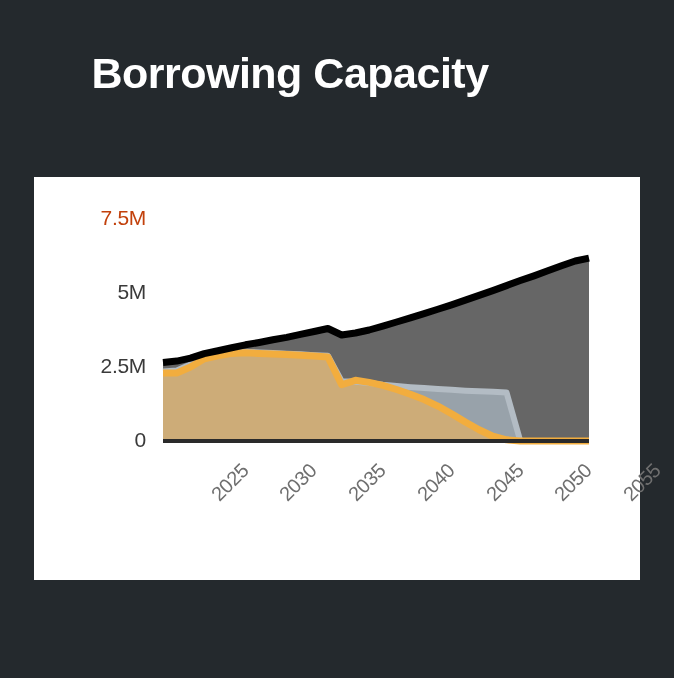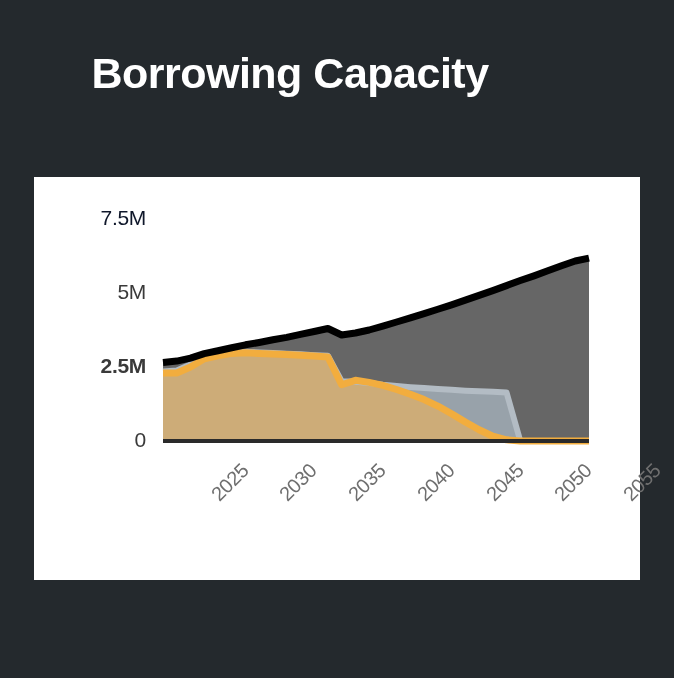--- a/index.html
+++ b/index.html
@@ -75,23 +75,23 @@
     <g>
       <path id="line-mid" fill="none" stroke-width="6" stroke-linejoin="round" stroke-linecap="butt" d="M129.00 194.44 L142.74 193.55 L156.48 187.63 L170.23 181.12 L183.97 178.16 L197.71 175.79 L211.45 174.90 L225.19 175.50 L238.94 176.09 L252.68 176.68 L266.42 177.27 L280.16 178.16 L293.90 178.75 L307.65 204.21 L321.39 204.80 L335.13 205.98 L348.87 207.76 L362.61 208.94 L376.35 210.13 L390.10 211.02 L403.84 211.90 L417.58 212.79 L431.32 213.68 L445.06 214.27 L458.81 214.86 L472.55 215.46 L486.29 264.00 L500.03 264.00 L513.77 264.00 L527.52 264.00 L541.26 264.00 L555.00 264.00" stroke="#b3bcc4"></path>
       <path id="line-base" fill="none" stroke-width="7" stroke-linejoin="round" stroke-linecap="butt" d="M129.00 195.92 L142.74 195.92 L156.48 190.00 L170.23 181.71 L183.97 178.75 L197.71 176.38 L211.45 175.79 L225.19 176.38 L238.94 176.98 L252.68 177.57 L266.42 178.16 L280.16 179.05 L293.90 179.94 L307.65 207.76 L321.39 203.32 L335.13 205.39 L348.87 208.35 L362.61 212.50 L376.35 217.23 L390.10 222.56 L403.84 229.07 L417.58 236.77 L431.32 245.06 L445.06 252.75 L458.81 259.26 L472.55 262.82 L486.29 264.00 L500.03 264.00 L513.77 264.00 L527.52 264.00 L541.26 264.00 L555.00 264.00" stroke="#f2ad3e"></path>
       <path id="line-total" fill="none" stroke-width="7" stroke-linejoin="round" stroke-linecap="butt" d="M129.00 185.56 L142.74 184.08 L156.48 181.12 L170.23 176.68 L183.97 173.72 L197.71 170.76 L211.45 167.80 L225.19 165.43 L238.94 162.77 L252.68 160.40 L266.42 157.44 L280.16 154.48 L293.90 151.52 L307.65 158.03 L321.39 155.96 L335.13 153.00 L348.87 149.15 L362.61 145.01 L376.35 140.86 L390.10 136.72 L403.84 132.28 L417.58 127.84 L431.32 123.10 L445.06 118.37 L458.81 113.63 L472.55 108.60 L486.29 103.57 L500.03 98.83 L513.77 93.80 L527.52 88.77 L541.26 84.03 L555.00 81.07" stroke="#000000"></path>
     </g>
     <line id="axis-baseline" x1="129" y1="264" x2="555" y2="264" stroke-width="4" stroke="#2a2a2a"></line>
   </svg>
 
   <div id="y-labels">
       <div class="y-tick-label" style="right: 494px; top: 251px; color: rgb(58, 58, 58);">0</div>
-      <div class="y-tick-label" style="right: 494px; top: 177px; color: rgb(58, 58, 58); font-weight: bold;">2.5M</div>
+      <div class="y-tick-label" style="right: 494px; top: 177px; color: rgb(58, 58, 58);">2.5M</div>
       <div class="y-tick-label" style="right: 494px; top: 103px; color: rgb(58, 58, 58); margin-left: 28px;">5M</div>
-      <div class="y-tick-label" style="right: 494px; top: 29px; color: #0f172a;">7.5M</div>
+      <div class="y-tick-label" style="right: 494px; top: 29px; color: #c2410c;">7.5M</div>
     </div>
   <div id="x-labels">
       <div class="x-tick-label" style="left: 159.742px; top: 282px; color: rgb(111, 111, 111);">2025</div>
       <div class="x-tick-label" style="left: 228.452px; top: 282px; color: rgb(111, 111, 111);">2030</div>
       <div class="x-tick-label" style="left: 297.161px; top: 282px; color: rgb(111, 111, 111);">2035</div>
       <div class="x-tick-label" style="left: 365.871px; top: 282px; color: rgb(111, 111, 111);">2040</div>
       <div class="x-tick-label" style="left: 434.581px; top: 282px; color: rgb(111, 111, 111);">2045</div>
       <div class="x-tick-label" style="left: 503.29px; top: 282px; color: rgb(111, 111, 111);">2050</div>
       <div class="x-tick-label" style="left: 572px; top: 282px; color: rgb(111, 111, 111);">2055</div>
     </div>

